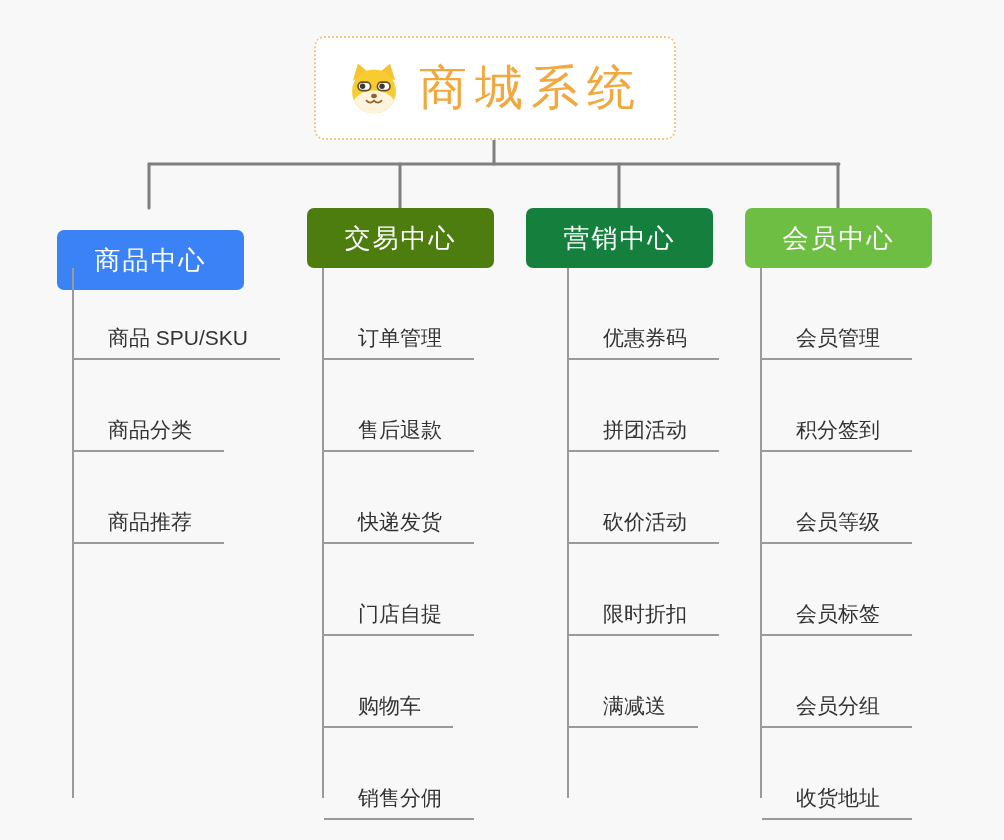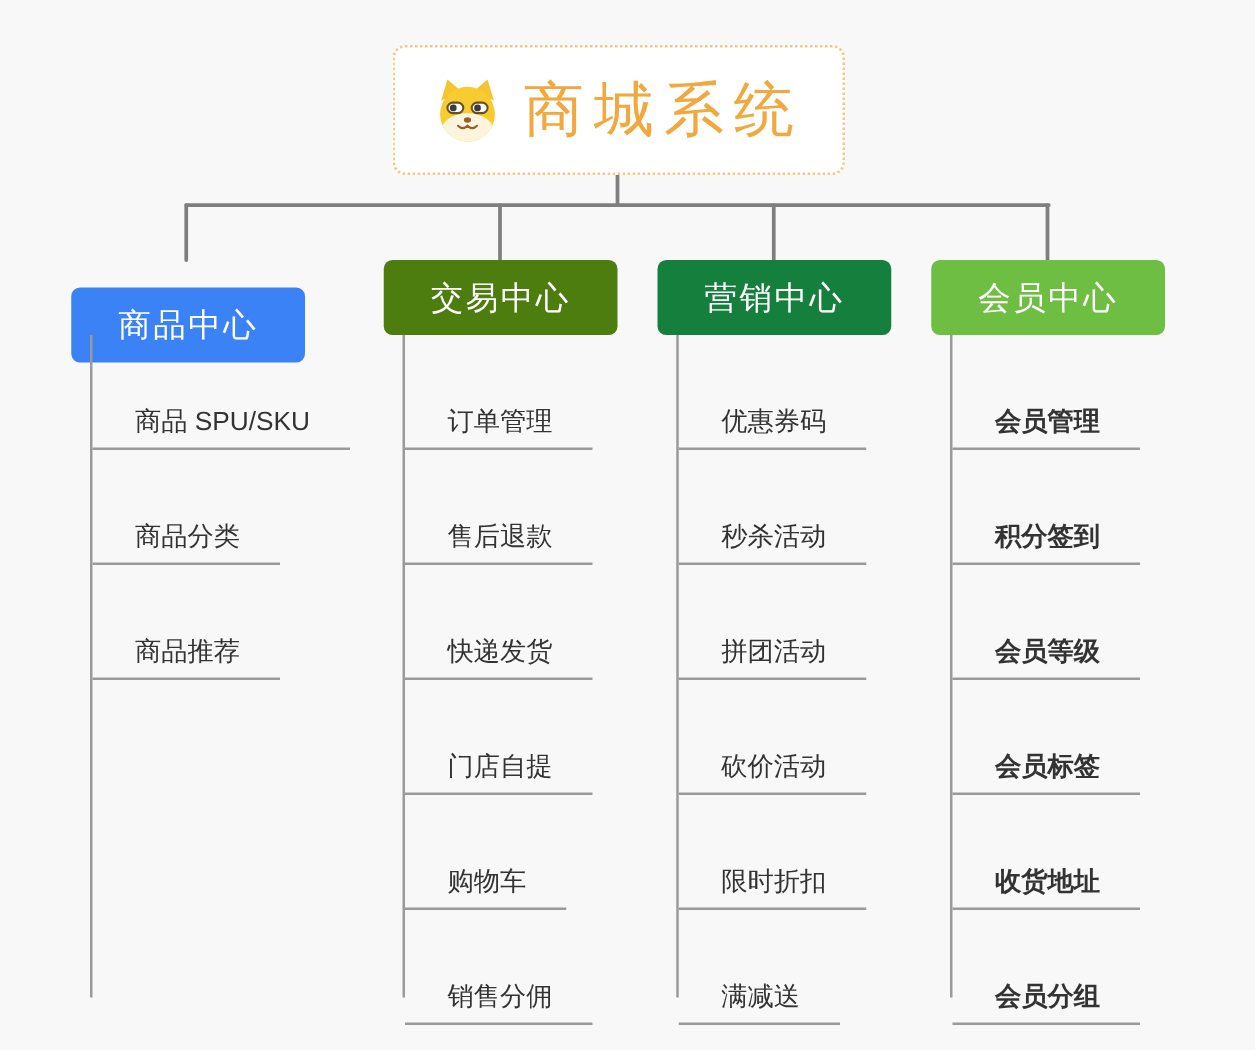--- a/index.html
+++ b/index.html
@@ -131,56 +131,53 @@
           <span class="mm-child">门店自提</span>
         </div>
         <div class="mm-row">
           <span class="mm-child">购物车</span>
         </div>
         <div class="mm-row">
           <span class="mm-child">销售分佣</span>
         </div>
       </div>
       <div class="branch-header" style="left: 526px; top: 208px; background: #15803d;">营销中心</div>
-      <div class="branch-column" style="left: 541px; top: 268px; height: 529.98px;">
+      <div class="branch-column" style="left: 567px; top: 268px; height: 529.98px;">
         <div class="mm-row">
           <span class="mm-child">优惠券码</span>
-        </div>
-        <div class="mm-row">
-          <span class="mm-child">秒杀活动</span>
         </div>
         <div class="mm-row">
           <span class="mm-child">拼团活动</span>
         </div>
         <div class="mm-row">
           <span class="mm-child">砍价活动</span>
         </div>
         <div class="mm-row">
           <span class="mm-child">限时折扣</span>
         </div>
         <div class="mm-row">
           <span class="mm-child">满减送</span>
         </div>
       </div>
       <div class="branch-header" style="left: 745px; top: 208px; background: rgb(111, 190, 68); text-align: center;">会员中心</div>
-      <div class="branch-column" style="left: 760px; top: 268px; height: 529.98px; font-weight: bold;">
+      <div class="branch-column" style="left: 760px; top: 268px; height: 529.98px;">
         <div class="mm-row">
           <span class="mm-child">会员管理</span>
         </div>
         <div class="mm-row">
           <span class="mm-child">积分签到</span>
         </div>
         <div class="mm-row">
           <span class="mm-child">会员等级</span>
         </div>
         <div class="mm-row">
           <span class="mm-child">会员标签</span>
         </div>
         <div class="mm-row">
-          <span class="mm-child">收货地址</span>
+          <span class="mm-child">会员分组</span>
         </div>
         <div class="mm-row">
-          <span class="mm-child">会员分组</span>
+          <span class="mm-child">收货地址</span>
         </div>
       </div>
     </div>
 
 </div>
 
 </body></html>

